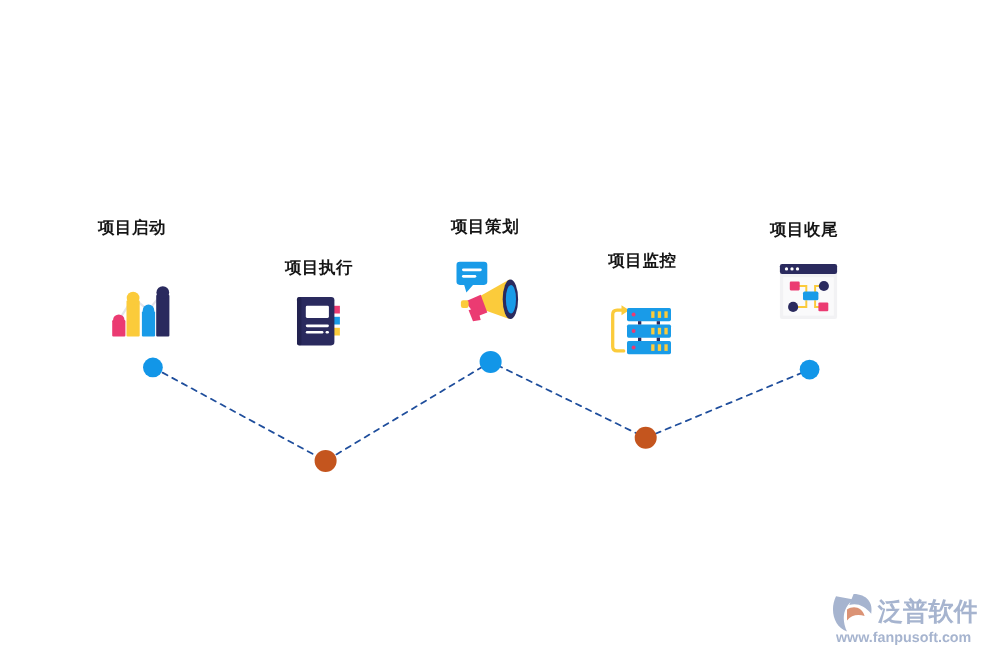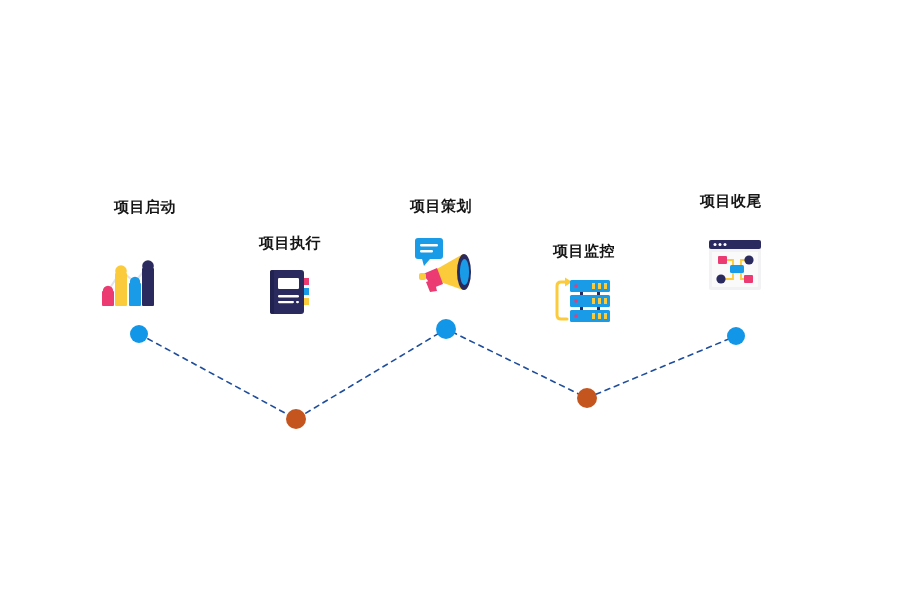--- a/index.html
+++ b/index.html
@@ -58,21 +58,21 @@
 </style>
 </head>
 <body style="background: rgb(255, 255, 255);">
 
 <div id="canvas">
 
   <svg id="connector-layer" viewBox="0 0 900 600" xmlns="http://www.w3.org/2000/svg">
     <polyline id="connector-line" points="139,334 296,419 446,329 587,398 736,336" fill="none" stroke="#1F4E9C" stroke-width="1.6" stroke-dasharray="5 5" stroke-linecap="round"></polyline>
   </svg>
 
-  <div class="milestone-label" style="left:120px; top:198px;margin-left:25px;">项目启动</div>
+  <div class="milestone-label" style="left:120px; top:198px;">项目启动</div>
 
   <div class="milestone-icon" style="left:128px; top:255px; width:58px; height:52px;">
     <svg viewBox="0 0 58 52" width="58" height="52" xmlns="http://www.w3.org/2000/svg">
 
       <polyline points="9,36 22,16 36,27 49,11" fill="none" stroke="#E3E3EA" stroke-width="2"></polyline>
 
       <rect x="3" y="36" width="12" height="15" rx="1" fill="#EB3B72"></rect>
       <rect x="16" y="18" width="12" height="33" rx="1" fill="#FBCB3B"></rect>
       <rect x="30" y="28" width="12" height="23" rx="1" fill="#199BE8"></rect>
       <rect x="43" y="13" width="12" height="38" rx="1" fill="#2A2A5E"></rect>
@@ -120,21 +120,21 @@
       <ellipse cx="51" cy="36" rx="7" ry="18" fill="#2A2A5E"></ellipse>
       <ellipse cx="51.5" cy="36" rx="4.6" ry="13" fill="#199BE8"></ellipse>
 
       <path d="M10,38 L24,32 L30,48 L20,52 Z" fill="#EB3B72"></path>
       <path d="M13,46 L21,43 L24,55 L17,56 Z" fill="#EB3B72"></path>
 
       <rect x="6" y="37" width="7" height="7" rx="2" fill="#FBCB3B"></rect>
     </svg>
   </div>
 
-  <div class="milestone-label" style="left:584px; top:242px;text-align:right;">项目监控</div>
+  <div class="milestone-label" style="left:584px; top:228px;text-align:right;">项目监控</div>
 
   <div class="milestone-icon" style="left:583px; top:277px; width:58px; height:48px;">
     <svg viewBox="0 0 58 48" width="58" height="48" xmlns="http://www.w3.org/2000/svg">
 
       <path d="M14,5 L7,5 Q3,5 3,9 L3,38 Q3,42 7,42 L13,42" fill="none" stroke="#FBCB3B" stroke-width="3" stroke-linecap="round"></path>
       <polygon points="11,0.5 18,5 11,9.5" fill="#FBCB3B"></polygon>
 
       <g>
         <rect x="16" y="3" width="40" height="12" rx="1.5" fill="#199BE8"></rect>
         <rect x="16" y="18" width="40" height="12" rx="1.5" fill="#199BE8"></rect>
@@ -157,21 +157,21 @@
         <rect x="50" y="36" width="3" height="6"></rect>
       </g>
 
       <rect x="26" y="15" width="3" height="3" fill="#2A2A5E"></rect>
       <rect x="43" y="15" width="3" height="3" fill="#2A2A5E"></rect>
       <rect x="26" y="30" width="3" height="3" fill="#2A2A5E"></rect>
       <rect x="43" y="30" width="3" height="3" fill="#2A2A5E"></rect>
     </svg>
   </div>
 
-  <div class="milestone-label" style="left:731px; top:192px;">项目收尾</div>
+  <div class="milestone-label" style="left:731px; top:200px;">项目收尾</div>
 
   <div class="milestone-icon" style="left:735px; top:239px; width:54px; height:52px;">
     <svg viewBox="0 0 54 52" width="54" height="52" xmlns="http://www.w3.org/2000/svg">
 
       <rect x="1" y="1" width="52" height="50" rx="2" fill="#F2F2F4"></rect>
 
       <rect x="1" y="1" width="52" height="9" rx="2" fill="#2A2A5E"></rect>
       <circle cx="7" cy="5.5" r="1.5" fill="#FFFFFF"></circle>
       <circle cx="12" cy="5.5" r="1.5" fill="#FFFFFF"></circle>
       <circle cx="17" cy="5.5" r="1.5" fill="#FFFFFF"></circle>
@@ -194,14 +194,28 @@
   </div>
 
   <svg id="node-layer" style="position:absolute;left:0;top:0;width:900px;height:600px;" viewBox="0 0 900 600" xmlns="http://www.w3.org/2000/svg">
     <circle cx="139" cy="334" r="9" fill="#1296E8"></circle>
     <circle cx="296" cy="419" r="10" fill="#C4551E"></circle>
     <circle cx="446" cy="329" r="10" fill="#1296E8"></circle>
     <circle cx="587" cy="398" r="10" fill="#C4551E"></circle>
     <circle cx="736" cy="336" r="9" fill="#1296E8"></circle>
   </svg>
 
+  <div id="watermark">
+    <svg viewBox="0 0 132 58" width="132" height="58" xmlns="http://www.w3.org/2000/svg">
+
+      <g>
+        <path d="M4,8 C-2,20 2,36 14,40 C9,30 10,18 20,11 Z" fill="#9FAECB"></path>
+        <path d="M20,6 C32,6 38,14 36,24 C30,17 24,14 16,16 Z" fill="#9FAECB"></path>
+        <path d="M14,20 C20,16 28,18 30,26 C24,24 18,25 14,30 Z" fill="#D98A6A"></path>
+      </g>
+
+      <text class="wm-text" x="42" y="30" font-size="23" font-weight="bold" fill="#9FAECB" font-family="'Liberation Sans','DejaVu Sans',sans-serif">泛普软件</text>
+
+      <text class="wm-text" x="4" y="50" font-size="13" font-weight="bold" fill="#9FAECB" font-family="'Liberation Serif','DejaVu Serif',serif">www.fanpusoft.com</text>
+    </svg>
+  </div>
 
 </div>
 
 </body></html>

